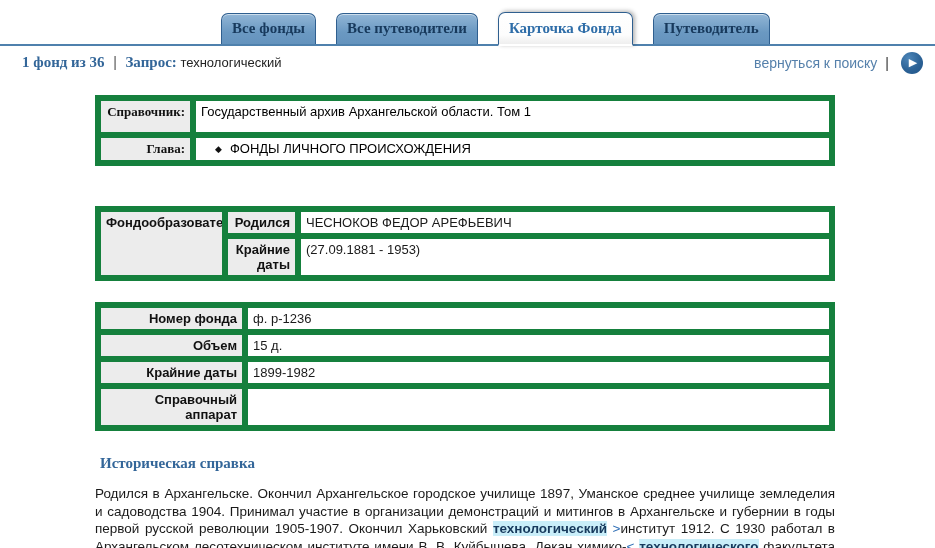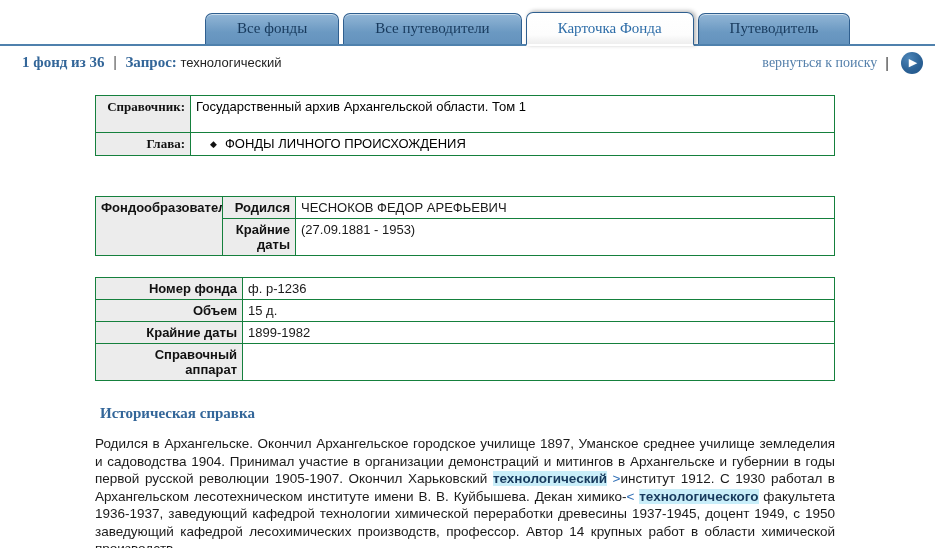--- a/index.html
+++ b/index.html
@@ -9,27 +9,27 @@
     background:#fff; font-family:"Liberation Sans", sans-serif; color:#1a1a1a;
   }
 
   
   .tabbar {
     display:flex; align-items:flex-end; gap:4px;
     padding:13px 0 0 205px; height:46px;
     border-bottom:2px solid #4f81ad;
   }
   .tab {
-    height:31px; line-height:29px; padding:0 31px;
+    height:31px; line-height:29px; padding:0 10px;
     border:1px solid #2f5f8f; border-bottom:none;
     border-radius:7px 7px 0 0;
     background:linear-gradient(#92b6d6 0%, #6b99c2 60%, #6493bd 100%);
     box-shadow: inset 0 1px 0 rgba(255,255,255,.55);
     color:#17395c; font-family:"Liberation Serif", serif;
-    font-weight:normal; font-size:15px; white-space:nowrap; cursor:pointer;
+    font-weight:bold; font-size:15px; white-space:nowrap; cursor:pointer;margin-left:16px;
   }
   .tab.active {
     position:relative; z-index:2; height:34px; line-height:31px;
     margin-bottom:-2px; border-bottom:2px solid #ffffff;
     background:linear-gradient(#ffffff 0%, #fdfdfd 70%, #eeeeee 100%);
     color:#2e6da8; box-shadow:2px -1px 4px rgba(0,0,0,.3);
   }
 
   
   .results-bar {
@@ -37,36 +37,36 @@
     padding:7px 12px 4px 22px; height:30px;gap:20px;
   }
   .rb-left { font-size:13px; }
   .rb-count, .rb-qlabel {
     font-family:"Liberation Serif", serif; font-weight:bold;
     font-size:15px; color:#336699;
   }
   .rb-sep { color:#555; padding:0 5px; font-size:14px; }
   .rb-query { color:#222; font-size:13px; }
   .rb-right { display:flex; align-items:center; }
-  .back-link { color:#5580ab; font-size:14px; cursor:pointer;font-family:Liberation Serif, serif; }
+  .back-link { color:#5580ab; font-size:14px; cursor:pointer; }
   .rb-pipe { color:#333; padding:0 4px 0 8px; font-size:14px; }
   .btn-circle {
     width:22px; height:22px; margin-left:8px; border-radius:50%;
     background:radial-gradient(circle at 35% 28%, #4c85b8 0%, #2c6296 55%, #1f5488 100%);
     display:flex; align-items:center; justify-content:center; cursor:pointer;
   }
   .btn-circle .tri { color:#fff; font-size:11px; line-height:1; margin-left:2px; }
 
   
   table.grid {
     border-collapse:collapse; width:740px; margin-left:95px;
     table-layout:fixed;
   }
   table.grid td {
-    border:1px solid #15803d; padding:3px 5px;
+    border:6px solid #15803d; padding:3px 5px;
     vertical-align:top; font-size:13px; overflow:hidden;
   }
   td.lblcell { background:#ececec; text-align:right; font-weight:bold; color:#111; }
   td.groupcell { background:#ececec; font-weight:bold; color:#111; vertical-align:middle; }
   .serif-lbl { font-family:"Liberation Serif", serif; font-size:14px; color:#336699; }
   .link { color:#000000; cursor:pointer; }
   .bullet { color:#111; font-size:9px; padding:0 8px 0 14px; vertical-align:1px; }
 
   .t-ref { margin-top:19px; }
   .t-creator { margin-top:40px; }

